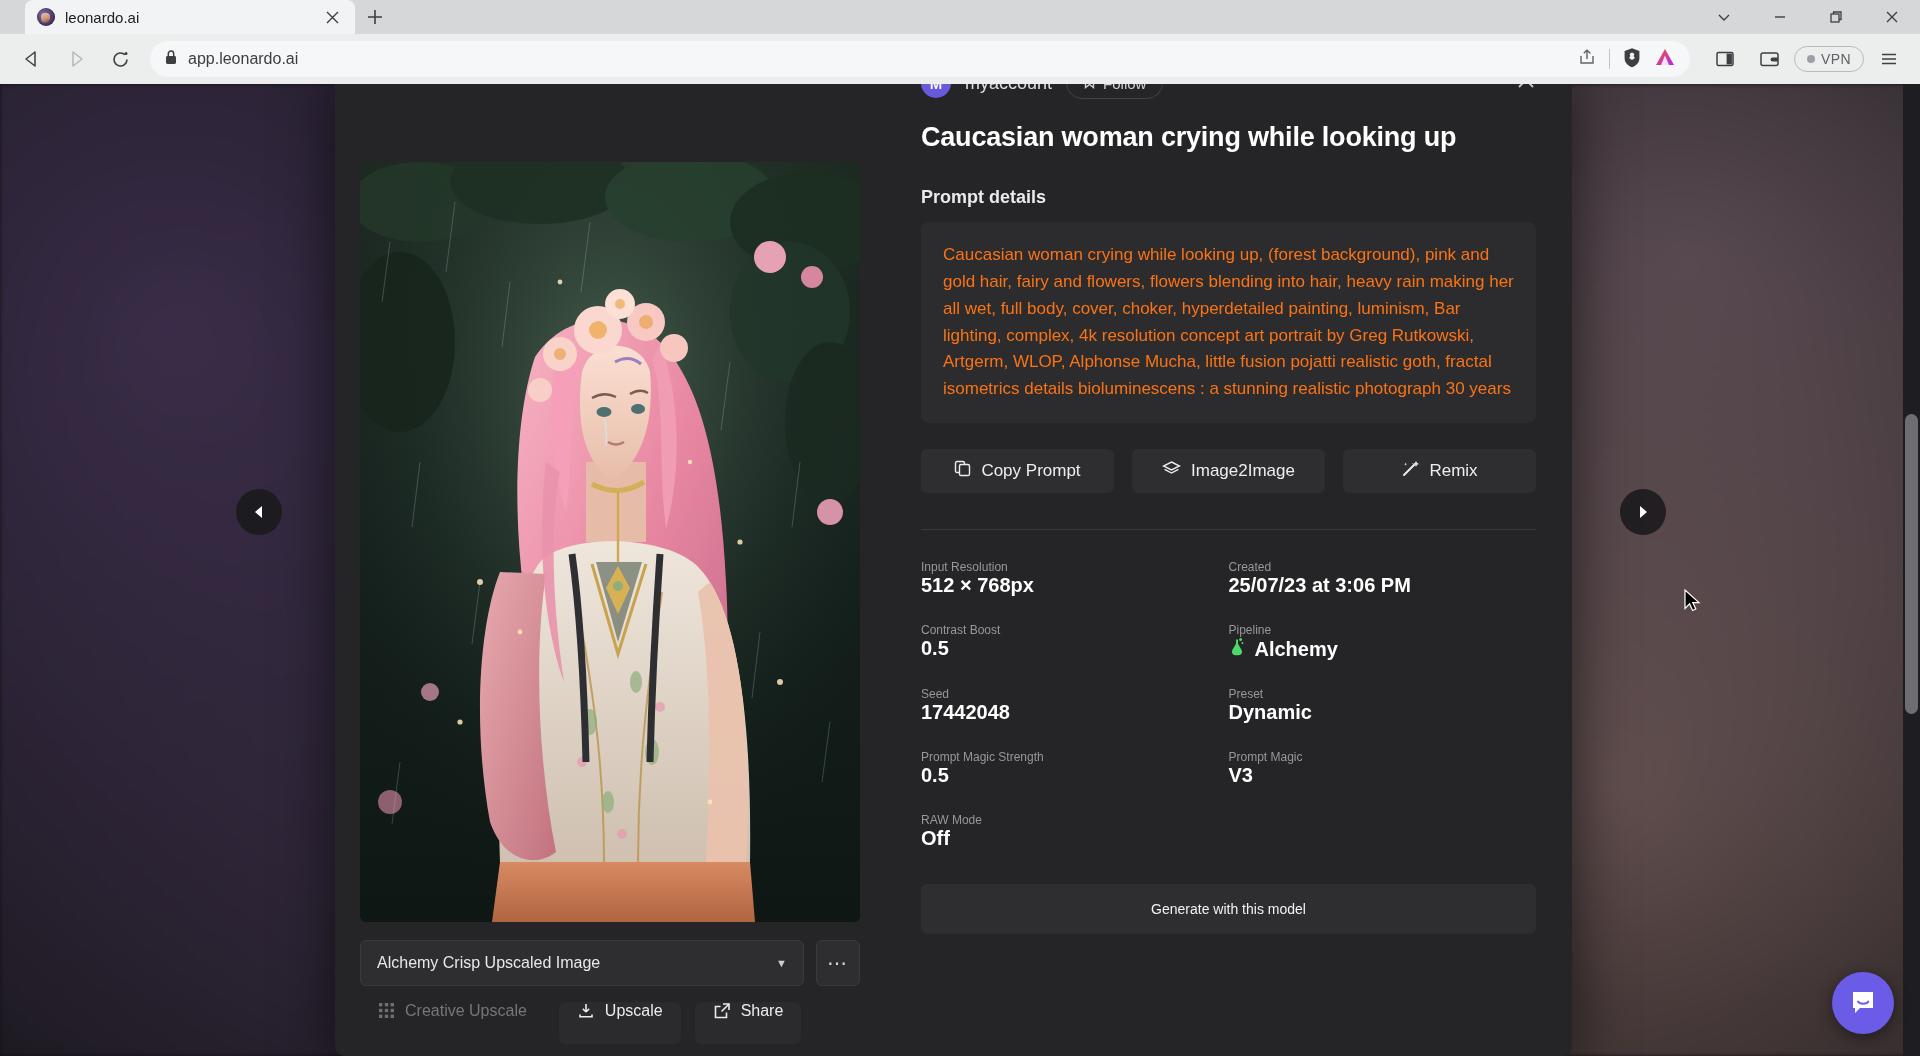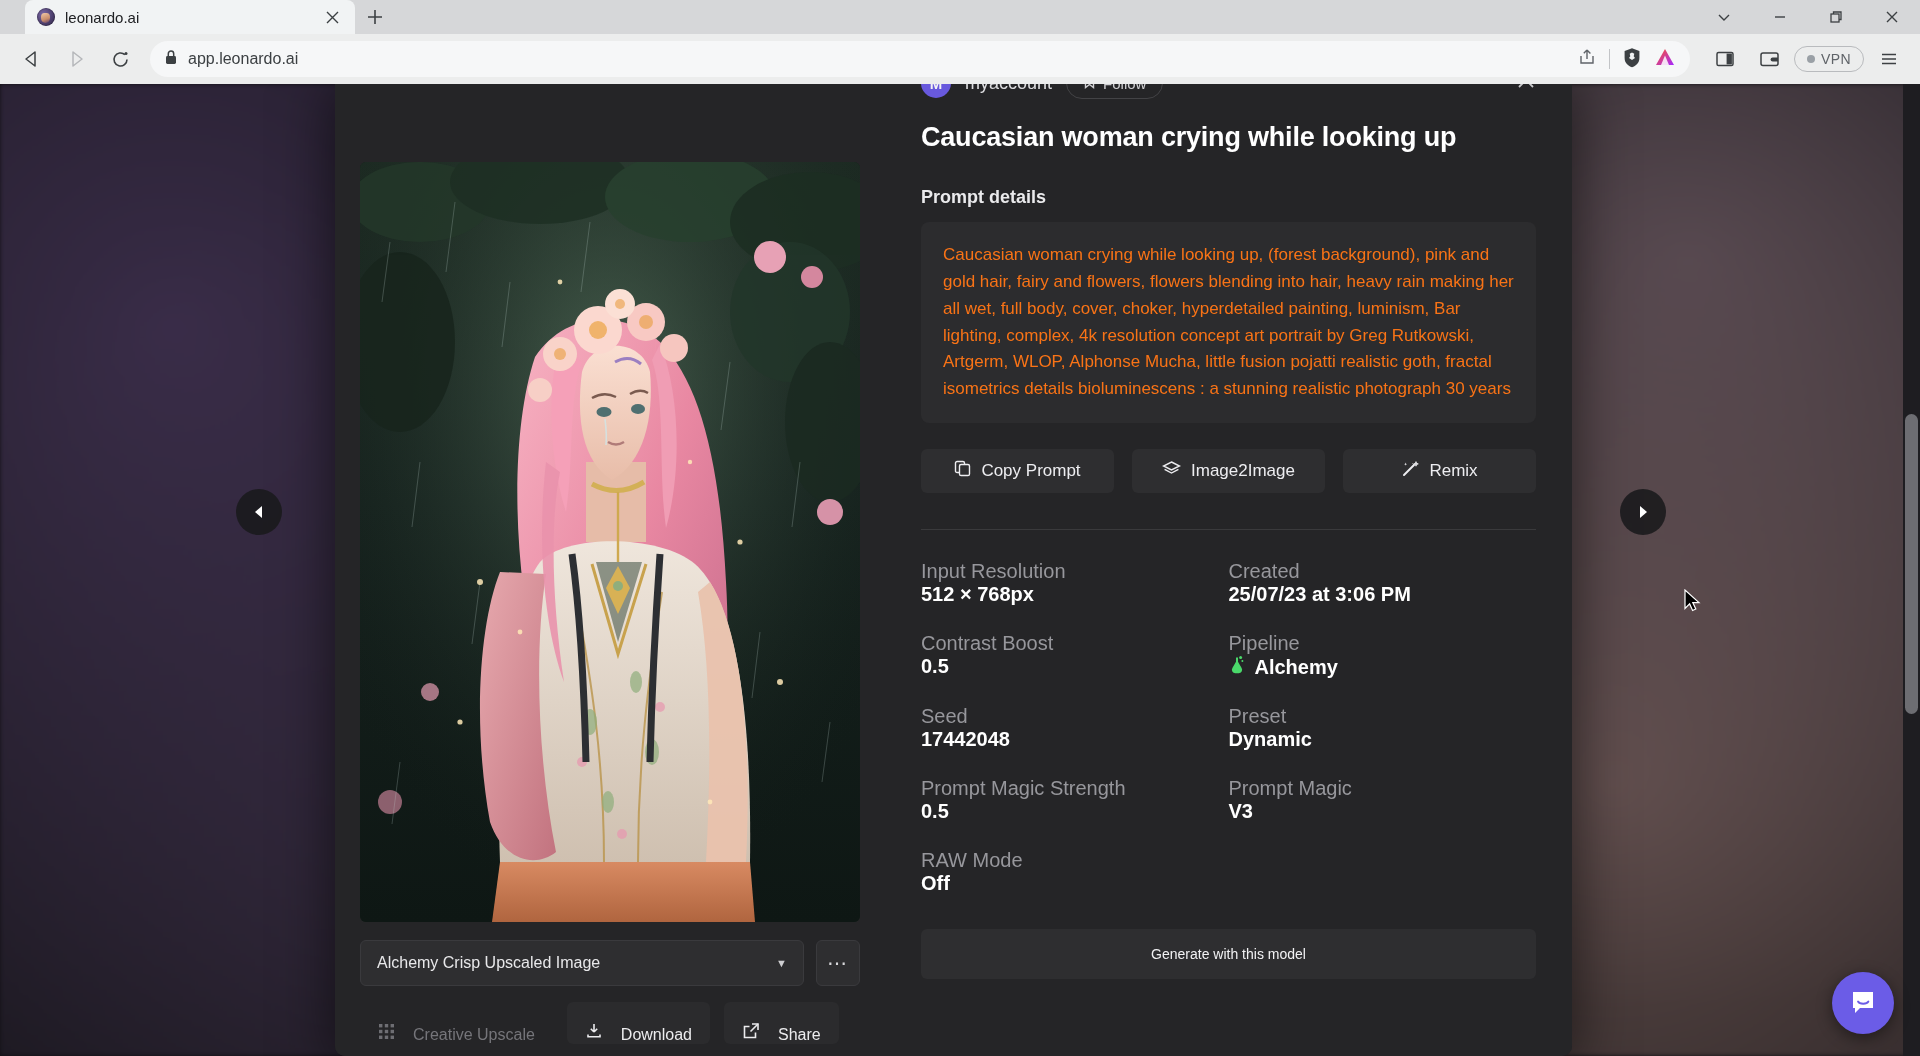--- a/index.html
+++ b/index.html
@@ -100,22 +100,22 @@
     flex:1; height:46px; background:#2e2e30; border:1px solid #3a3a3d; border-radius:6px;
     display:flex; align-items:center; padding:0 16px; color:#e8e8ea; font-size:16px;
   }
   .model-select .caret { margin-left:auto; font-size:11px; color:#cfcfd2; }
   .dots-btn {
     width:44px; height:46px; background:#2e2e30; border:1px solid #3a3a3d; border-radius:6px;
     display:flex; align-items:center; justify-content:center; color:#d8d8db; font-size:20px; letter-spacing:2px;
   }
   .action-row { display:flex; align-items:center; gap:14px; margin-top:16px; width:500px; }
   .pill-btn {
-    height:42px; border-radius:6px; display:flex; align-items:flex-end; justify-content:center;
-    gap:18px; font-size:16px; color:#ececee; padding:0 18px; background:#2e2e30;
+    height:42px; border-radius:6px; display:flex; align-items:flex-start; justify-content:center;
+    gap:10px; font-size:16px; color:#ececee; padding:0 18px; background:#2e2e30;
   }
   .pill-btn.ghost { background:transparent; color:#75757a; }
   .pill-btn.flat { background:#2b2b2d; }
 
   
   .det-col {
     flex:1; padding:0 36px; overflow:hidden; position:relative; background:#252527;
   }
   .owner-row {
     display:flex; align-items:center; gap:14px; height:34px; margin-top:-8px; opacity:.95;
@@ -138,21 +138,21 @@
     color:#f97316; font-size:17px; line-height:1.58;
   }
   .prompt-actions { display:flex; gap:18px; margin-top:26px; }
   .pa-btn {
     flex:1; height:44px; background:#2e2e30; border-radius:6px; display:flex; align-items:center;
     justify-content:center; gap:10px; color:#ededf0; font-size:17px;
   }
   .divider { height:1px; background:#3a3a3c; margin-top:36px; }
 
   .meta-grid { display:grid; grid-template-columns:1fr 1fr; row-gap:26px; margin-top:30px; }
-  .meta-label { color:#97979c; font-size:20px; }
+  .meta-label { color:#97979c; font-size:12px; }
   .meta-value { color:#fff; font-size:20px; font-weight:bold; margin-top:0; display:flex; align-items:center; gap:9px; }
 
   .gen-btn {
     margin-top:34px; height:50px; background:#2e2e30; border-radius:6px;
     display:flex; align-items:center; justify-content:center; color:#f2f2f4; font-size:14px;
   }
 
   
   .nav-arrow {
     position:absolute; width:46px; height:46px; border-radius:50%;
@@ -493,21 +493,21 @@
             </span>
             <span>Creative Upscale</span>
           </div>
           <div class="pill-btn flat">
             <span>
               <svg width="18" height="18" viewBox="0 0 18 18">
                   <path d="M9 2v8m0 0l-3.2-3.2M9 10l3.2-3.2" fill="none" stroke="#ececee" stroke-width="1.6"></path>
                   <path d="M3 12.5v2.2h12v-2.2" fill="none" stroke="#ececee" stroke-width="1.6"></path>
                 </svg>
             </span>
-            <span>Download</span>
+            <span>Upscale</span>
           </div>
           <div class="pill-btn flat">
             <span>
               <svg width="18" height="18" viewBox="0 0 18 18">
                   <path d="M10 2h6v6" fill="none" stroke="#ececee" stroke-width="1.6"></path>
                   <path d="M16 2L8.5 9.5" stroke="#ececee" stroke-width="1.6"></path>
                   <path d="M13.5 10.5V15.5H2.5V4.5h5" fill="none" stroke="#ececee" stroke-width="1.6"></path>
                 </svg>
             </span>
             <span>Share</span>

